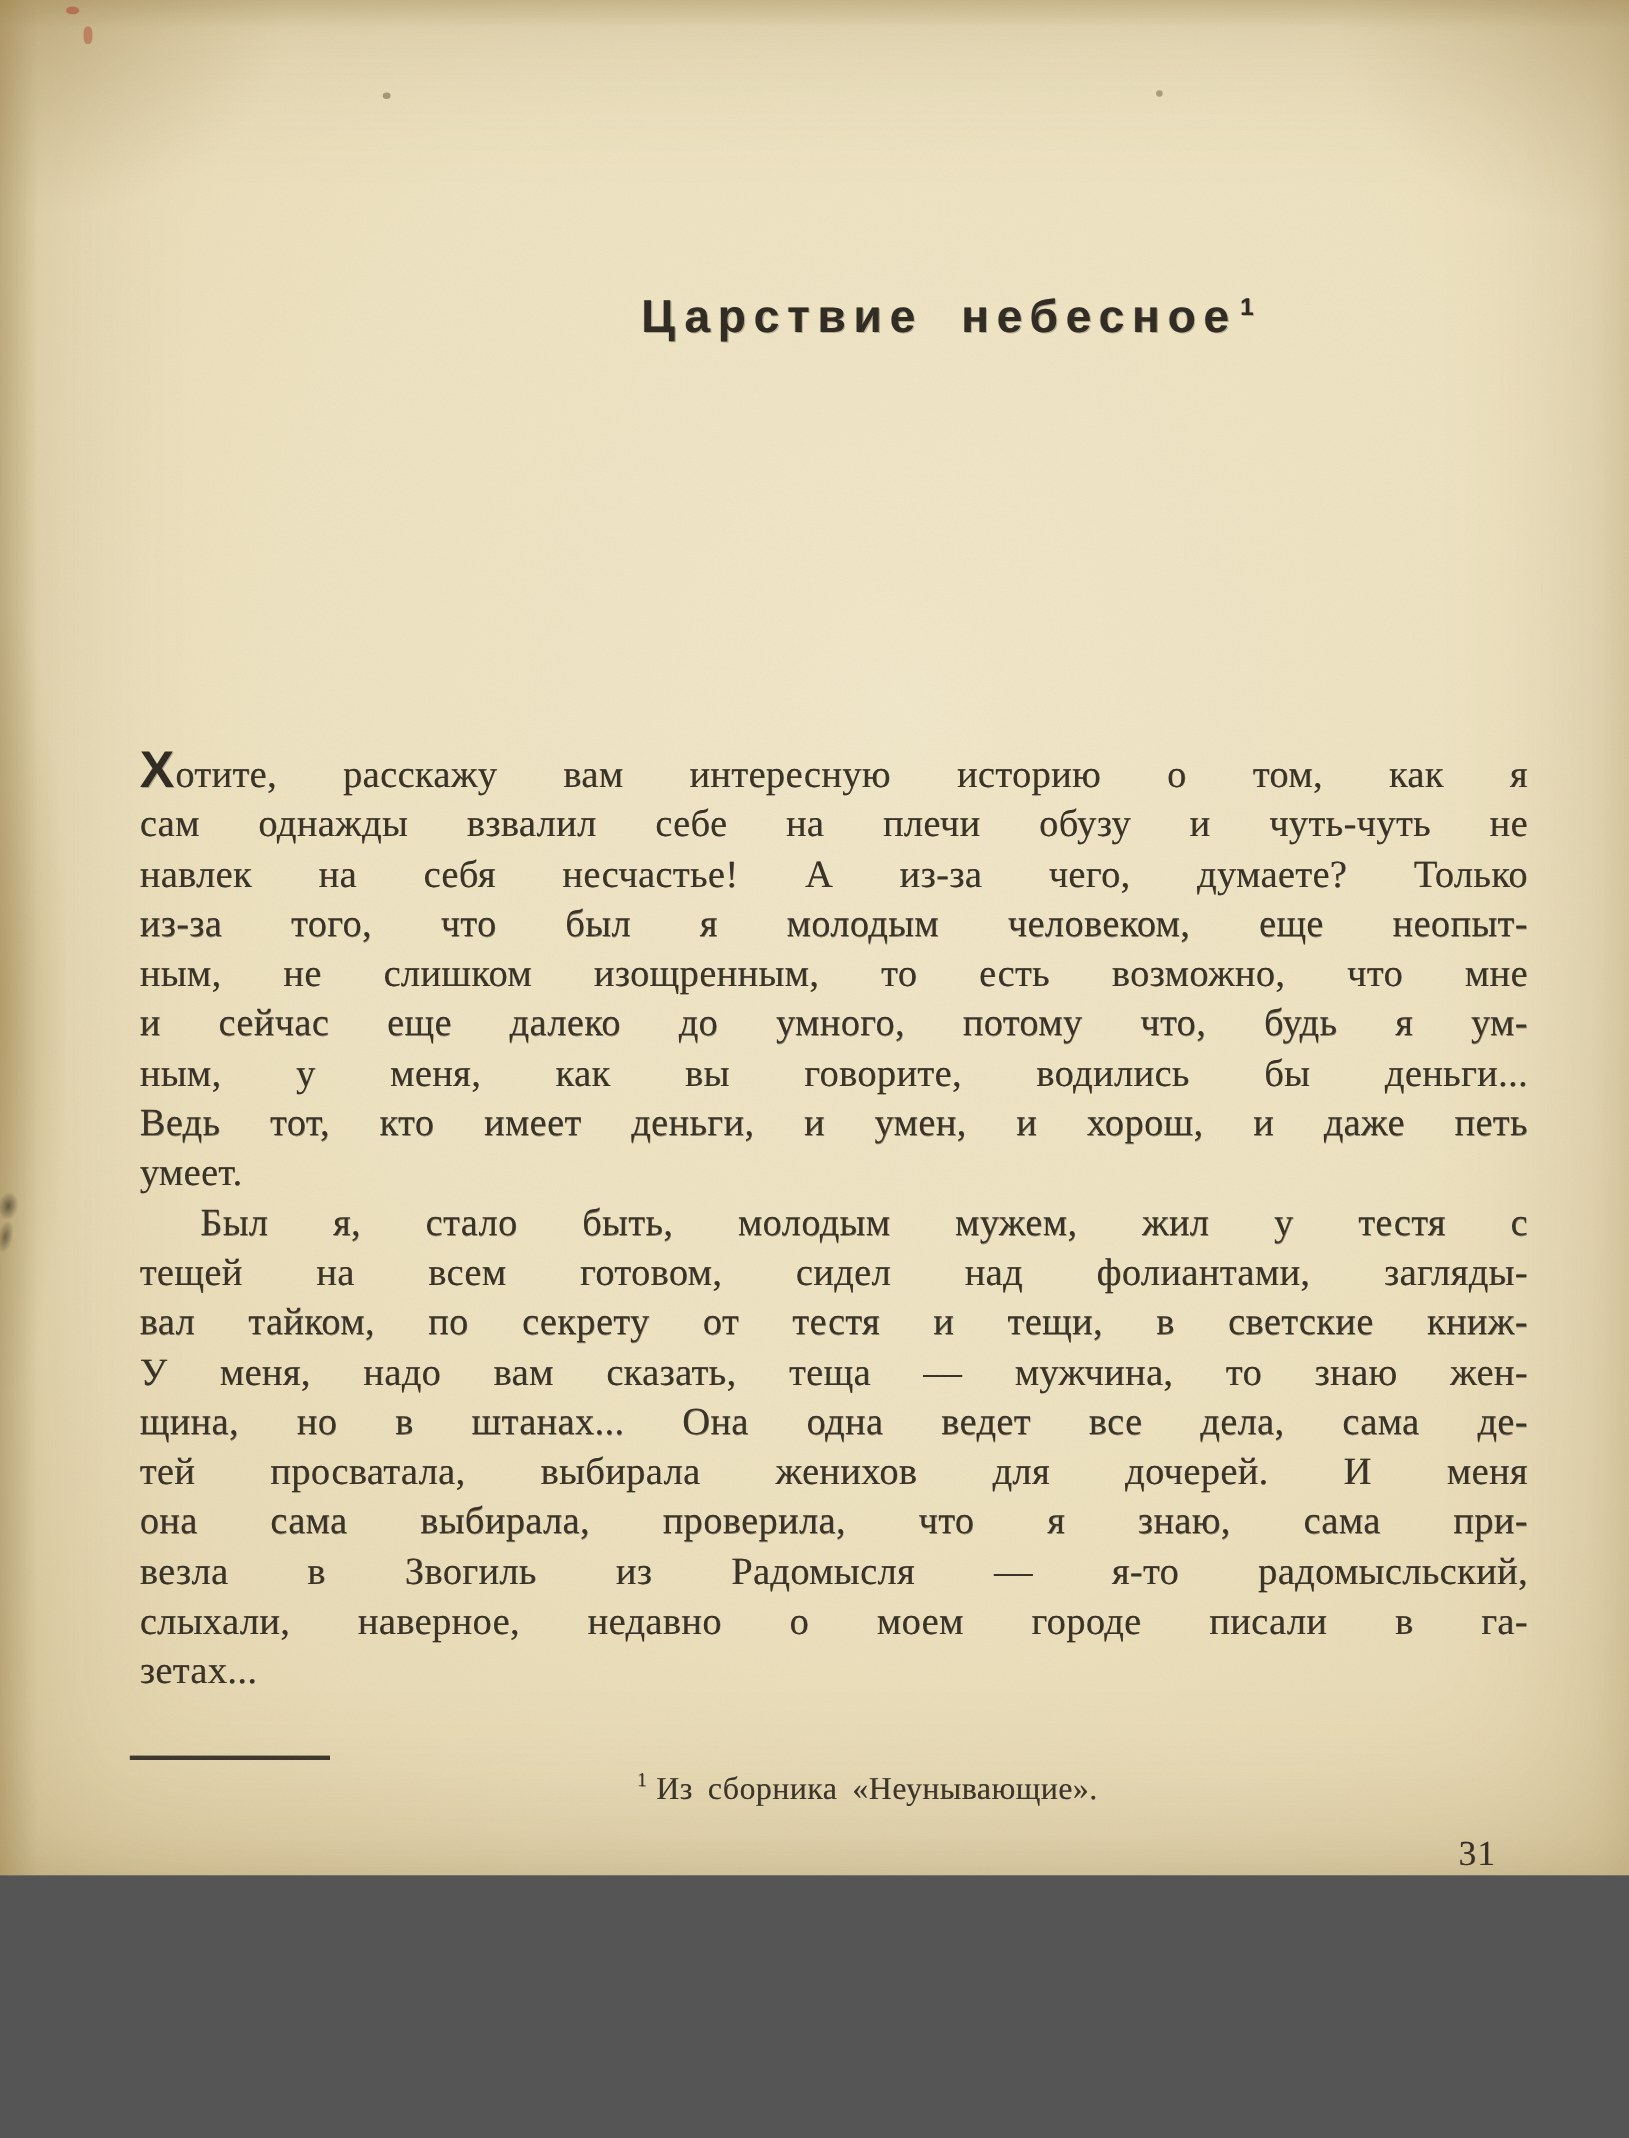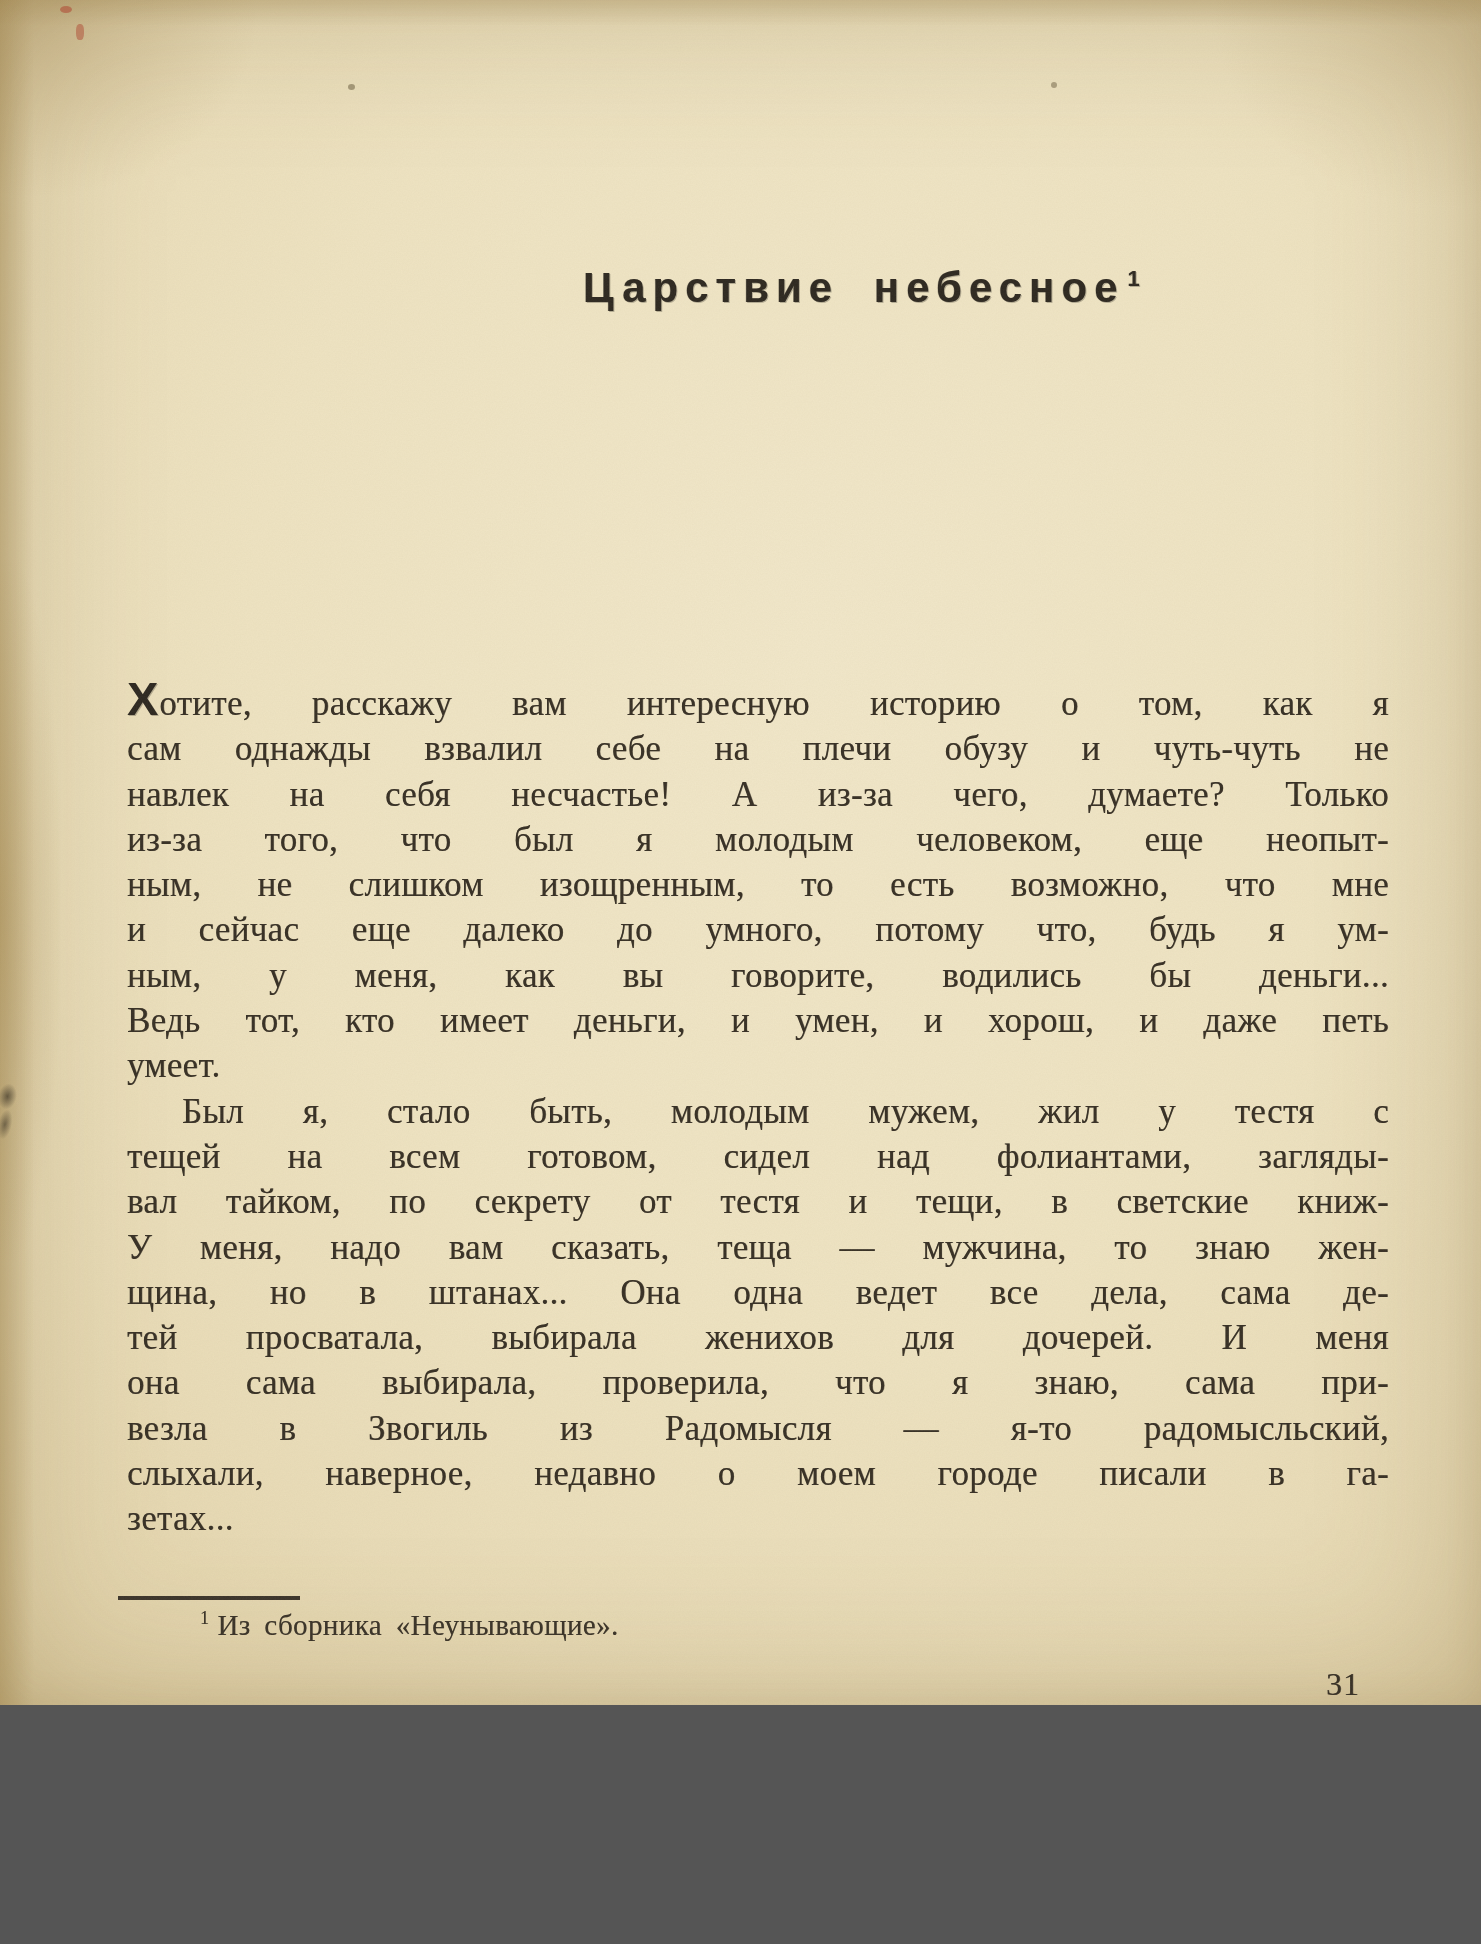--- a/index.html
+++ b/index.html
@@ -87,21 +87,21 @@
     font-size: 47px; line-height: 0; letter-spacing: 1px; color: #2c2720;
     text-shadow: 1px 1px 0 rgba(44,39,32,0.30);
   }
   
   .footnote-rule { position: absolute; left: 118px; top: 1596px; width: 182px; height: 4px; background: #3a332a; }
   .footnote {
     position: absolute; left: 115px; top: 1608px; width: 1262px;
     font-size: 29px; color: #383127; letter-spacing: 0.4px;
     text-shadow: 0.3px 0.3px 0.5px rgba(53,46,36,0.5);
   }
-  .footnote .fn-body { padding-left: 85px; word-spacing: 6px; }
+  .footnote .fn-body { padding-left: 85px; word-spacing: 6px; text-align: center; }
   .footnote sup { font-size: 18px; vertical-align: 11px; margin-right: 8px; }
   
   .page-number {
     position: absolute; left: 0; top: 1666px; width: 1360px; text-align: right;
     font-size: 32px; color: #352e24; letter-spacing: 1px;
     text-shadow: 0.4px 0.4px 0.5px rgba(53,46,36,0.55);
   }
   
   .grain { position: absolute; inset: 0; pointer-events: none; opacity: 0.55; }
 </style>

